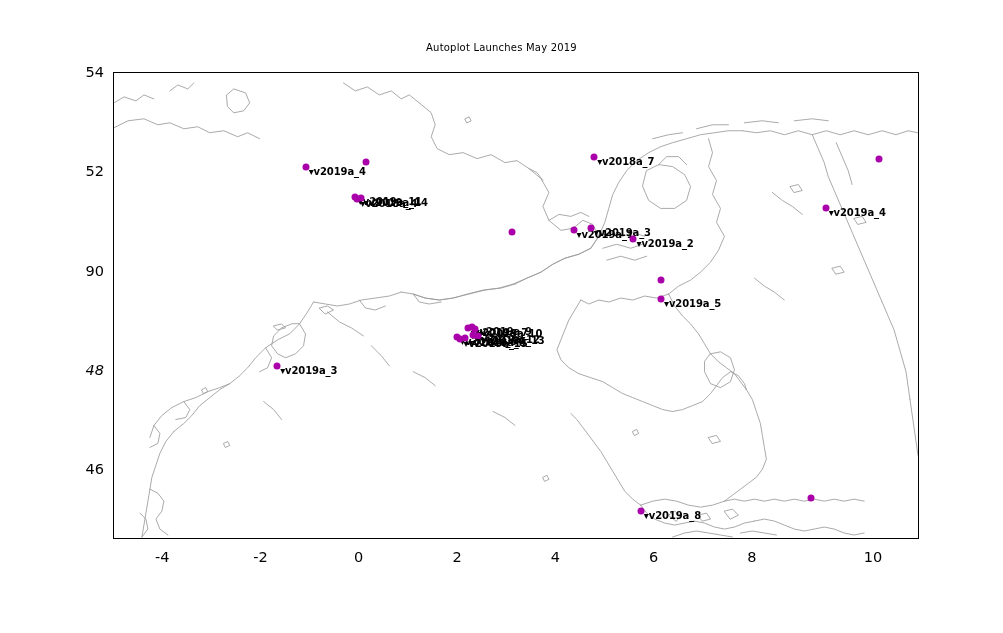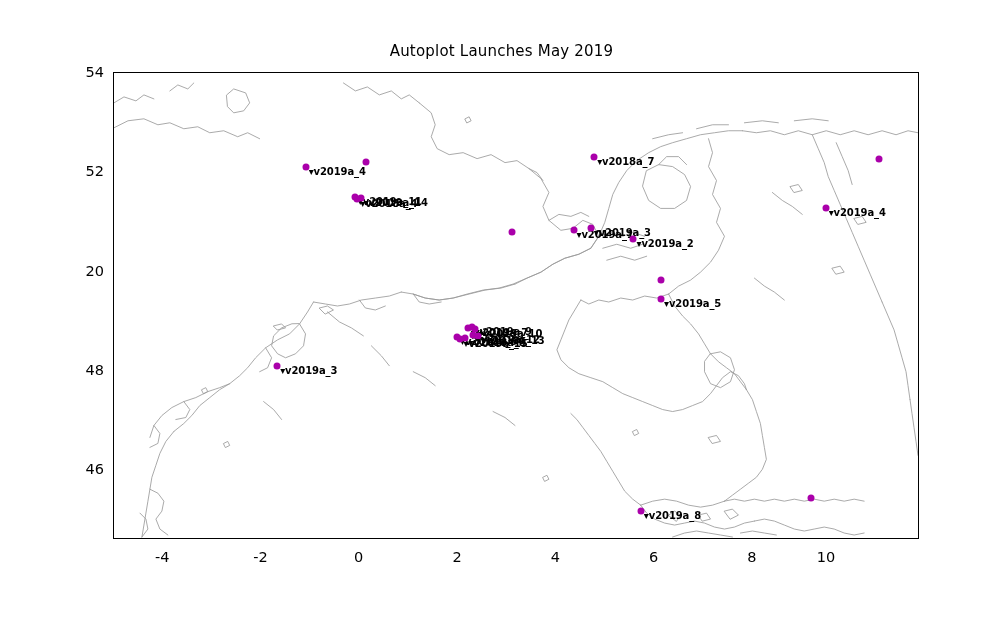--- a/index.html
+++ b/index.html
@@ -6,21 +6,21 @@
   body{
     width:1003px;height:633px;background:#ffffff;
     font-family:"DejaVu Sans", sans-serif;
     overflow:hidden;position:relative;
   }
   #figure{position:absolute;inset:0;background:#ffffff;}
 
   
   #plot-title{
     position:absolute;left:0;top:42px;width:1003px;
-    text-align:center;font-size:15px;color:#000;
+    text-align:center;font-size:10px;color:#000;
     letter-spacing:.2px;
   }
 
   
   #axes{
     position:absolute;left:113px;top:72px;width:806px;height:467px;
     border:1.1px solid #000;box-sizing:border-box;background:#fff;
     overflow:hidden;
   }
   #map-layer{position:absolute;inset:0;}
@@ -240,27 +240,27 @@
         <div class="tick y minor" style="top: 347.766px;"></div>
         <div class="tick y minor" style="top: 248.404px;"></div>
         <div class="tick y minor" style="top: 149.043px;"></div>
         <div class="tick y minor" style="top: 49.6809px;"></div>
       </div>
 
   </div>
 
   <div id="ticklabels-layer" style="position:absolute;left:113px;top:72px;width:806px;height:467px;">
       <div class="ticklabel y" style="top: 397.447px; margin-left: 16px;">46</div>
-      <div class="ticklabel y" style="top: 298.085px;">48</div>
-      <div class="ticklabel y" style="top: 198.723px;">20</div>
+      <div class="ticklabel y" style="top: 298.085px; font-style: italic;">48</div>
+      <div class="ticklabel y" style="top: 198.723px;">90</div>
       <div class="ticklabel y" style="top: 99.3617px; text-align: center;">52</div>
       <div class="ticklabel y" style="top: 0px;">54</div>
       <div class="ticklabel x" style="left: 49.1463px;">-4</div>
       <div class="ticklabel x" style="left: 147.439px;">-2</div>
       <div class="ticklabel x" style="left: 245.732px;">0</div>
       <div class="ticklabel x" style="left: 344.024px;">2</div>
       <div class="ticklabel x" style="left: 442.317px;">4</div>
       <div class="ticklabel x" style="left: 540.61px;">6</div>
       <div class="ticklabel x" style="left: 638.902px;">8</div>
-      <div class="ticklabel x" style="left: 713px;">10</div>
+      <div class="ticklabel x" style="left: 760px;">10</div>
     </div>
 
 </div>
 
 </body></html>

